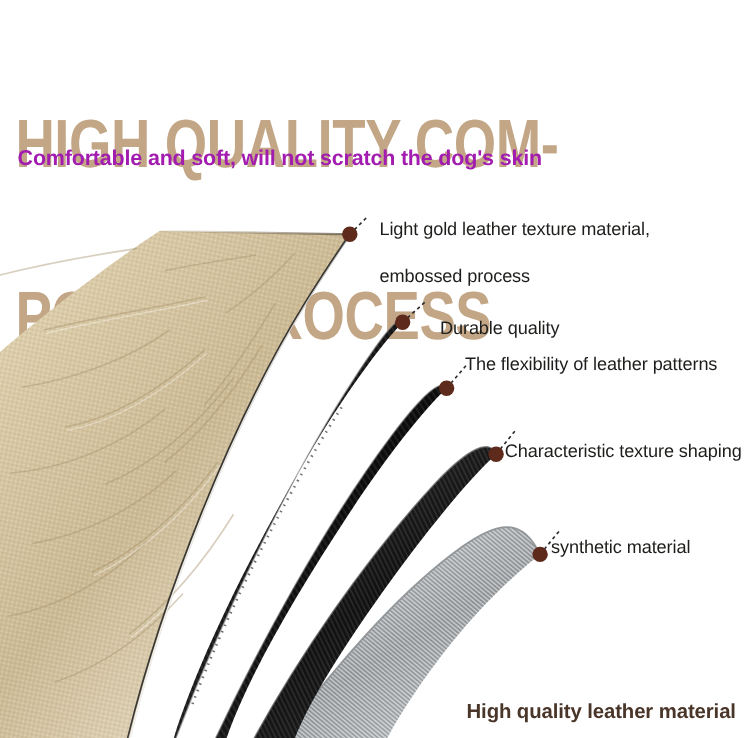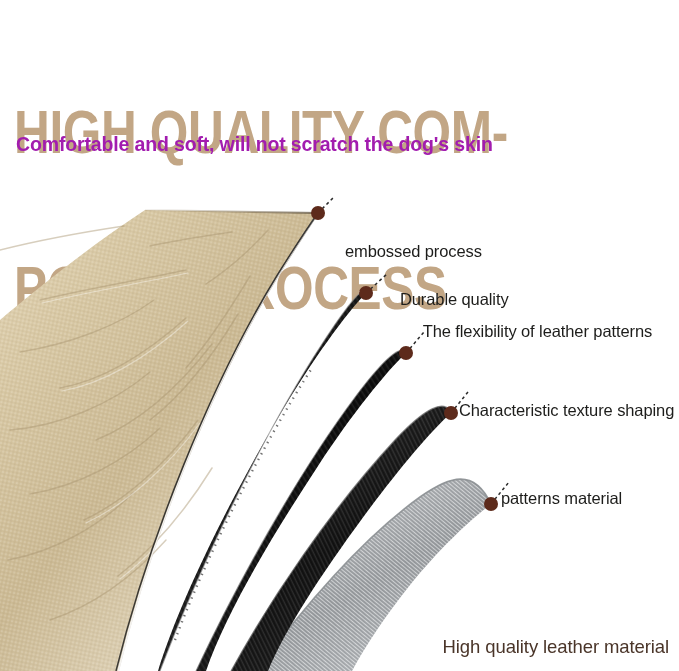--- a/index.html
+++ b/index.html
@@ -67,21 +67,21 @@
     letter-spacing: -0.1px;
   }
 
   
   #caption {
     position: absolute;
     right: 10px;
     bottom: 13px;
     color: #4a3529;
     font-size: 18.5px;
-    font-weight: 400;
+    font-weight: 700;
     letter-spacing: -0.1px;
     white-space: nowrap;
   }
 </style>
 </head>
 <body>
 
 <div id="headline">
   <span class="hl-line">HIGH QUALITY COM-</span>
   <span class="hl-line">POSITE PROCESS</span>
@@ -244,33 +244,33 @@
       <circle cx="318" cy="213" r="7" fill="#5d2a1b"></circle>
       <circle cx="366" cy="293" r="7" fill="#5d2a1b"></circle>
       <circle cx="406" cy="353" r="7" fill="#5d2a1b"></circle>
       <circle cx="451" cy="413" r="7" fill="#5d2a1b"></circle>
       <circle cx="491" cy="504" r="7" fill="#5d2a1b"></circle>
     </g>
   </svg>
 </div>
 
 <div class="callout" style="left:336px; top:178px;">
-  <br>
+  <span>Light gold leather texture material,</span><br>
   <span>embossed process</span>
 </div>
 
 <div class="callout" style="left:391px; top:268px;">
   <span>Durable quality</span>
 </div>
 
 <div class="callout" style="left:414px; top:300px;">
   <span>The flexibility of leather patterns</span>
 </div>
 
 <div class="callout" style="left:450px; top:379px;">
   <span>Characteristic texture shaping</span>
 </div>
 
 <div class="callout" style="left:492px; top:467px;">
-  <span>patterns material</span>
+  <span>synthetic material</span>
 </div>
 
 <div id="caption">High quality leather material</div>
 
 </body></html>

